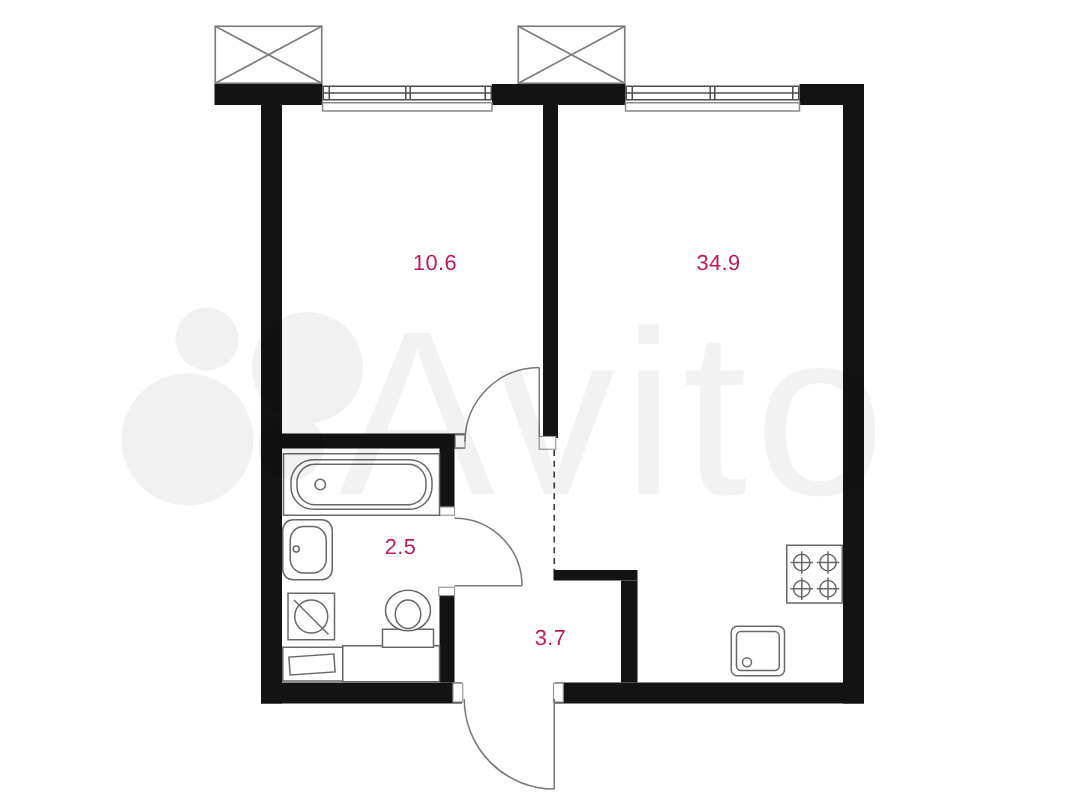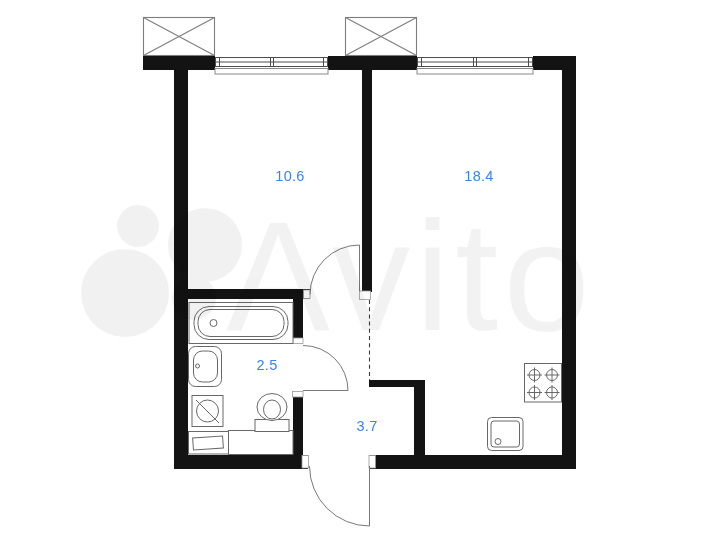--- a/index.html
+++ b/index.html
@@ -1,21 +1,21 @@
 <!DOCTYPE html>
 <html><head>
 <meta charset="utf-8">
 <style>
   html,body{margin:0;padding:0;background:#ffffff;}
   body{width:720px;height:540px;position:relative;overflow:hidden;
        font-family:"Liberation Sans",sans-serif;}
   .plan-wrap{position:absolute;inset:0;}
   svg{position:absolute;left:0;top:0;}
   .room-label{position:absolute;transform:translate(-50%,-50%);
-      font-size:14.5px;font-weight:500;color:#3b82f6;letter-spacing:.3px;
+      font-size:14.5px;font-weight:500;color:#be185d;letter-spacing:.3px;
       z-index:9;white-space:nowrap;}
   .watermark-layer{position:absolute;inset:0;z-index:6;pointer-events:none;text-align:right;}
   .watermark-word{position:absolute;left:226px;top:198px;line-height:1;
       font-size:156px;font-weight:500;letter-spacing:5px;
       color:rgba(0,0,0,0.05);user-select:none;white-space:nowrap;}
 </style>
 </head>
 <body>
 
 <div class="plan-wrap">
@@ -156,16 +156,16 @@
         <circle cx="138" cy="226" r="21"></circle>
         <circle cx="205" cy="245" r="37"></circle>
         <circle cx="125" cy="293" r="44"></circle>
         <circle cx="194" cy="298" r="22"></circle>
       </g>
     </svg>
     <div class="watermark-word">Avito</div>
   </div>
 
   <div class="room-label" style="left:290px;top:176px;">10.6</div>
-  <div class="room-label" style="left:479px;top:176px;">18.4</div>
+  <div class="room-label" style="left:479px;top:176px;">34.9</div>
   <div class="room-label" style="left:267px;top:365px;">2.5</div>
   <div class="room-label" style="left:367px;top:426px;">3.7</div>
 </div>
 
 </body></html>

